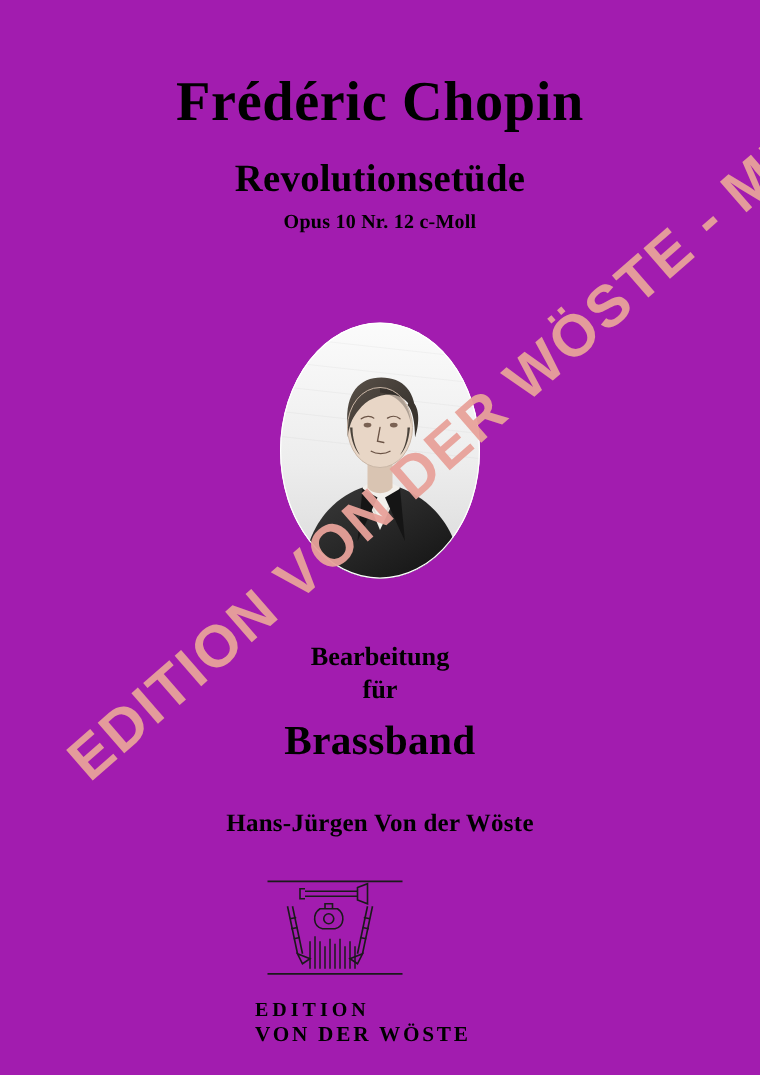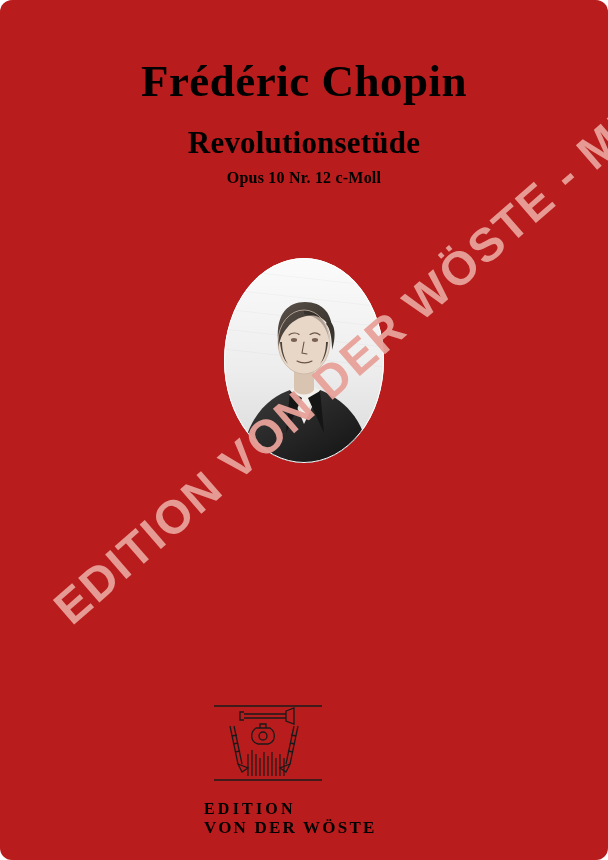--- a/index.html
+++ b/index.html
@@ -11,23 +11,22 @@
     width: 608px;
     height: 860px;
     font-family: "Liberation Serif", serif;
     color: #000000;
     overflow: hidden;
   }
   #page {
     position: relative;
     width: 608px;
     height: 860px;
-    background: #b91c1c;
+    background: #a21caf;
     overflow: hidden;
-    border-radius: 12px;
   }
 
   
   .title-block {
     position: absolute;
     top: 58px;
     left: 0;
     width: 608px;
     text-align: center;
   }
@@ -228,20 +227,26 @@
           </g>
 
           <path d="M80 52 C95 54 104 64 105 82 C102 66 93 58 80 56 Z" opacity="0.25" fill="#000"></path>
           <ellipse cx="80" cy="84" rx="26" ry="32" fill="none" stroke="#c9b6a6" stroke-width="0.8"></ellipse>
         </g>
         <ellipse cx="80" cy="102.5" rx="79.5" ry="102" fill="none" stroke="#ffffff" stroke-width="1"></ellipse>
       </svg>
     </div>
   </div>
 
+  <div class="arr-block">
+    <div class="arr-line1">Bearbeitung</div>
+    <div class="arr-line2">für</div>
+    <div class="instrument">Brassband</div>
+    <div class="arranger">Hans-Jürgen Von der Wöste</div>
+  </div>
 
   <div class="logo-wrap">
     <svg width="128" height="92" viewBox="0 0 128 92">
 
       <line x1="10" y1="4" x2="118" y2="4" stroke="#1a1a1a" stroke-width="1.4"></line>
 
       <g stroke="#1a1a1a" stroke-width="1.3" fill="none">
         <path d="M40 12 L82 12"></path>
         <path d="M40 16 L82 16"></path>
         <path d="M82 9 L90 6 L90 22 L82 19 Z"></path>

